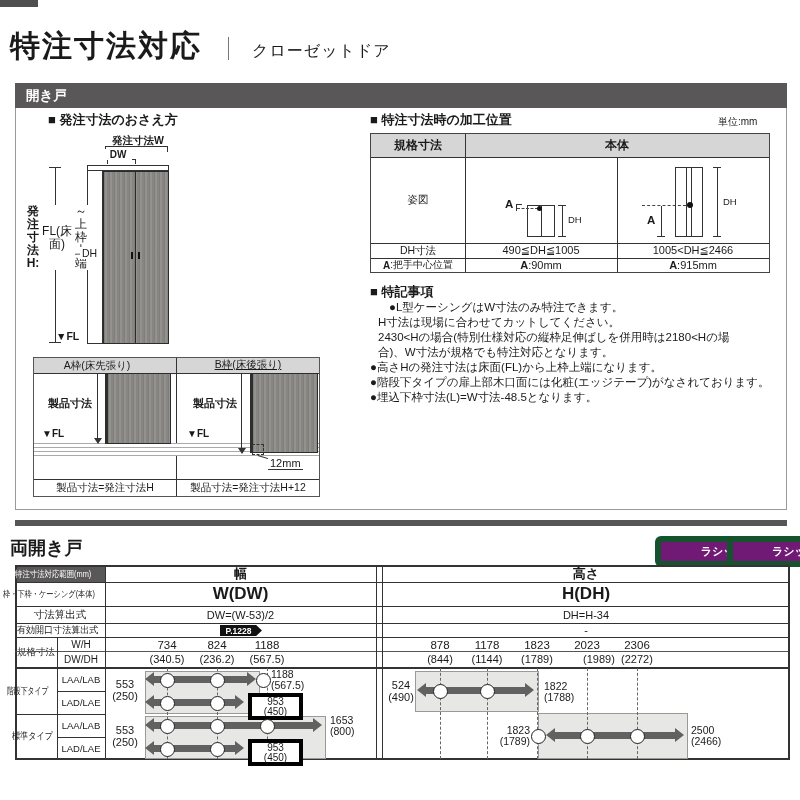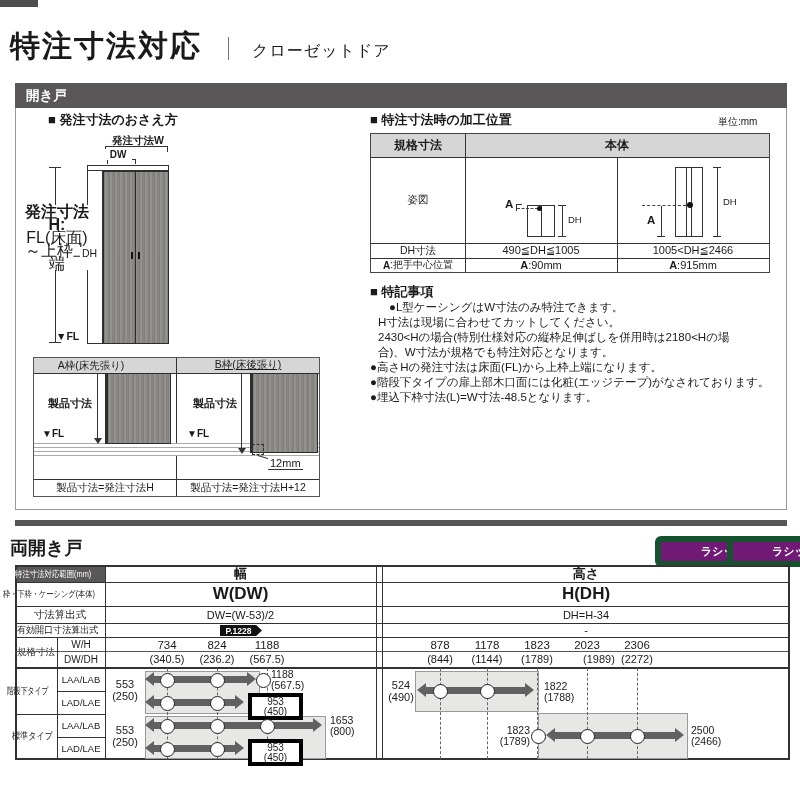--- a/index.html
+++ b/index.html
@@ -43,39 +43,39 @@
   <div class="abs" style="left:48px;top:111px;font-size:13px;font-weight:bold;">■ 発注寸法のおさえ方</div>
 
   <div class="abs ctr" style="left:103px;top:134px;width:70px;font-size:10.5px;font-weight:bold;">発注寸法W</div>
   <div class="abs" style="left:105px;top:146px;width:63px;height:6px;border-top:1px solid #333;border-left:1px solid #333;border-right:1px solid #333;"></div>
   <div class="abs ctr" style="left:104px;top:149px;width:28px;font-size:10px;font-weight:bold;background:#fff;z-index:2;">DW</div>
   <div class="abs" style="left:107px;top:159px;width:29px;height:5px;border-top:1px solid #333;border-left:1px solid #333;border-right:1px solid #333;"></div>
 
   <div class="hline" style="left:49px;top:167px;width:12px;"></div>
   <div class="hline" style="left:49px;top:342px;width:12px;"></div>
   <div class="abs dim-v" style="left:55px;top:167px;height:176px;"></div>
-  <div class="abs ctr" style="left:24px;top:205px;width:66px;flex-direction:column;font-size:16px;line-height:13px;background:#fff;z-index:2;">
+  <div class="abs ctr" style="left:24px;top:205px;width:66px;flex-direction:row;font-size:12px;line-height:13px;background:#fff;z-index:2;">
     <span style="font-weight:bold;">発注寸法H:</span>
     <span>FL(床面)</span>
     <span>～上枠上端</span>
   </div>
   <div class="abs dim-v" style="left:89px;top:171px;height:172px;"></div>
   <div class="abs ctr" style="left:80px;top:247px;width:19px;font-size:10.5px;background:#fff;z-index:2;">DH</div>
   <div class="abs" style="left:56px;top:330px;font-size:10.5px;font-weight:bold;background:#fff;z-index:2;">▼FL</div>
 
   <div class="abs" style="left:87px;top:165px;width:16px;height:179px;background:#fff;border:1px solid #333;"></div>
   <div class="abs" style="left:87px;top:165px;width:82px;height:6px;background:#fff;border:1px solid #333;"></div>
   <div class="abs wood" style="left:103px;top:171px;width:66px;height:173px;"></div>
   <div class="abs" style="left:135px;top:171px;width:1px;height:173px;background:#2b2b2b;"></div>
   <div class="abs" style="left:131px;top:252px;width:2px;height:7px;background:#111;"></div>
   <div class="abs" style="left:138px;top:252px;width:2px;height:7px;background:#111;"></div>
 
   <div class="abs" style="left:33px;top:357px;width:287px;height:140px;border:1px solid #555;"></div>
   <div class="abs gray-head" style="left:34px;top:358px;width:285px;height:15px;"></div>
-  <div class="abs ctr" style="left:20px;top:358px;width:142px;height:15px;font-size:10.5px;">A枠(床先張り)</div>
+  <div class="abs ctr" style="left:26px;top:358px;width:142px;height:15px;font-size:10.5px;">A枠(床先張り)</div>
   <div class="abs ctr" style="left:177px;top:358px;width:142px;height:14px;font-size:10.5px;text-decoration:underline;">B枠(床後張り)</div>
   <div class="hline" style="left:34px;top:373px;width:285px;"></div>
   <div class="vline" style="left:176px;top:358px;height:138px;"></div>
 
   <div class="abs" style="left:34px;top:443px;width:285px;height:13px;background:repeating-linear-gradient(180deg,#aaa 0 1px,#fff 1px 4px);"></div>
 
   <div class="abs wood" style="left:105px;top:373px;width:66px;height:71px;border-left:3px solid #2e2e2e;"></div>
   <div class="abs" style="left:48px;top:396px;font-size:11px;font-weight:bold;">製品寸法</div>
   <div class="abs dim-v" style="left:97px;top:374px;height:64px;"></div>
   <div class="abs" style="left:94px;top:438px;width:0;height:0;border-left:4px solid transparent;border-right:4px solid transparent;border-top:6px solid #333;"></div>

